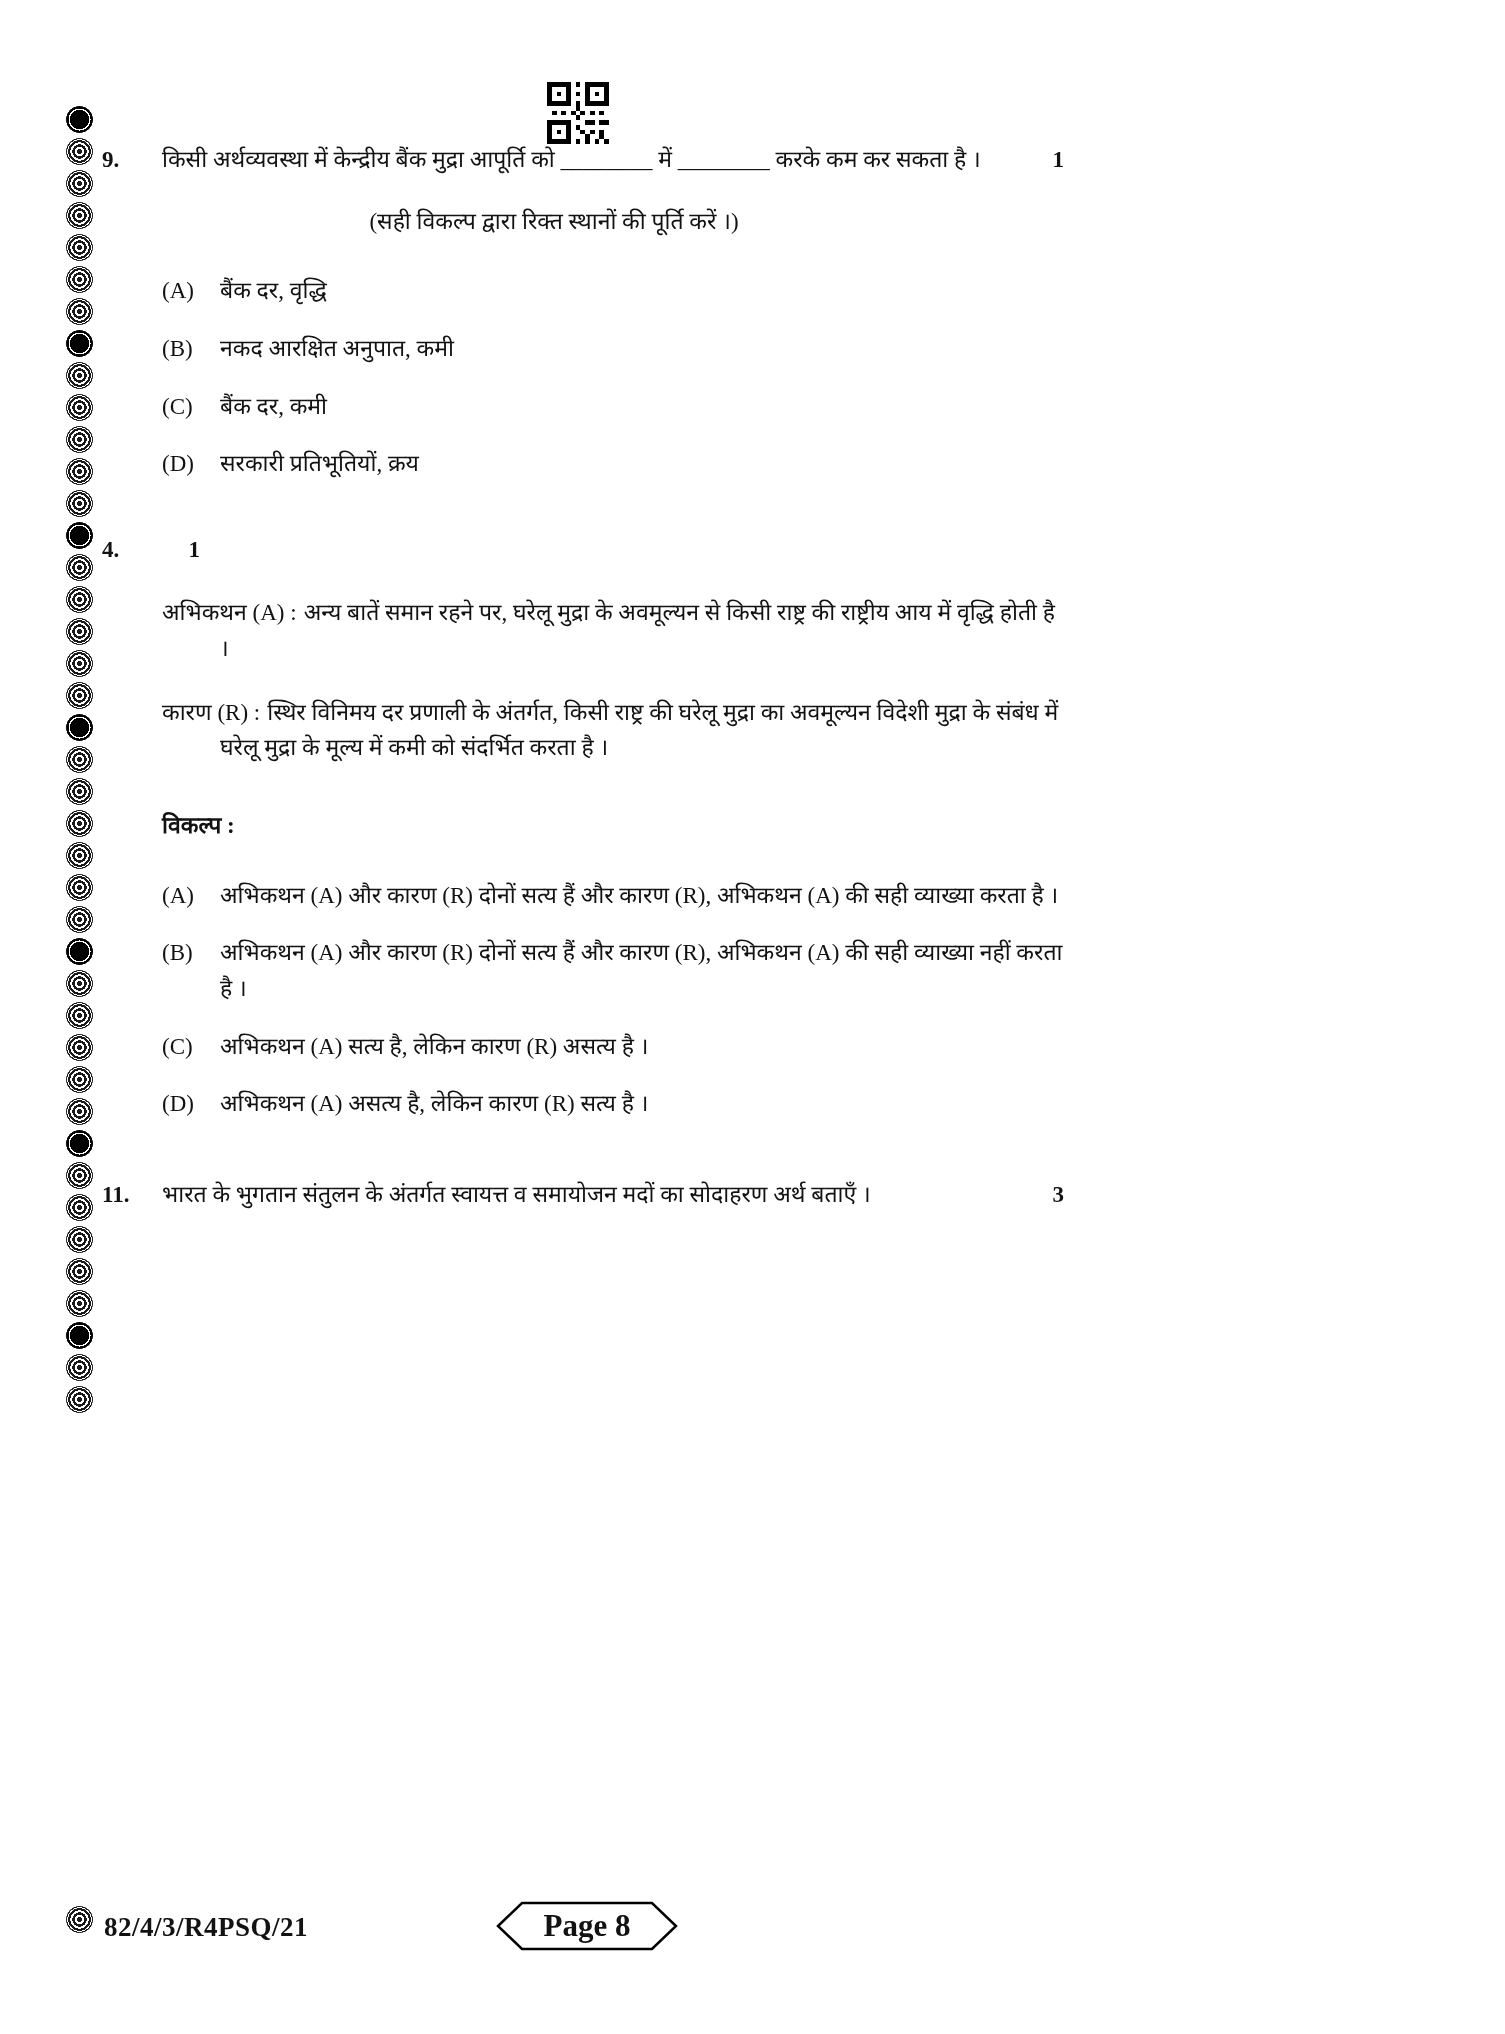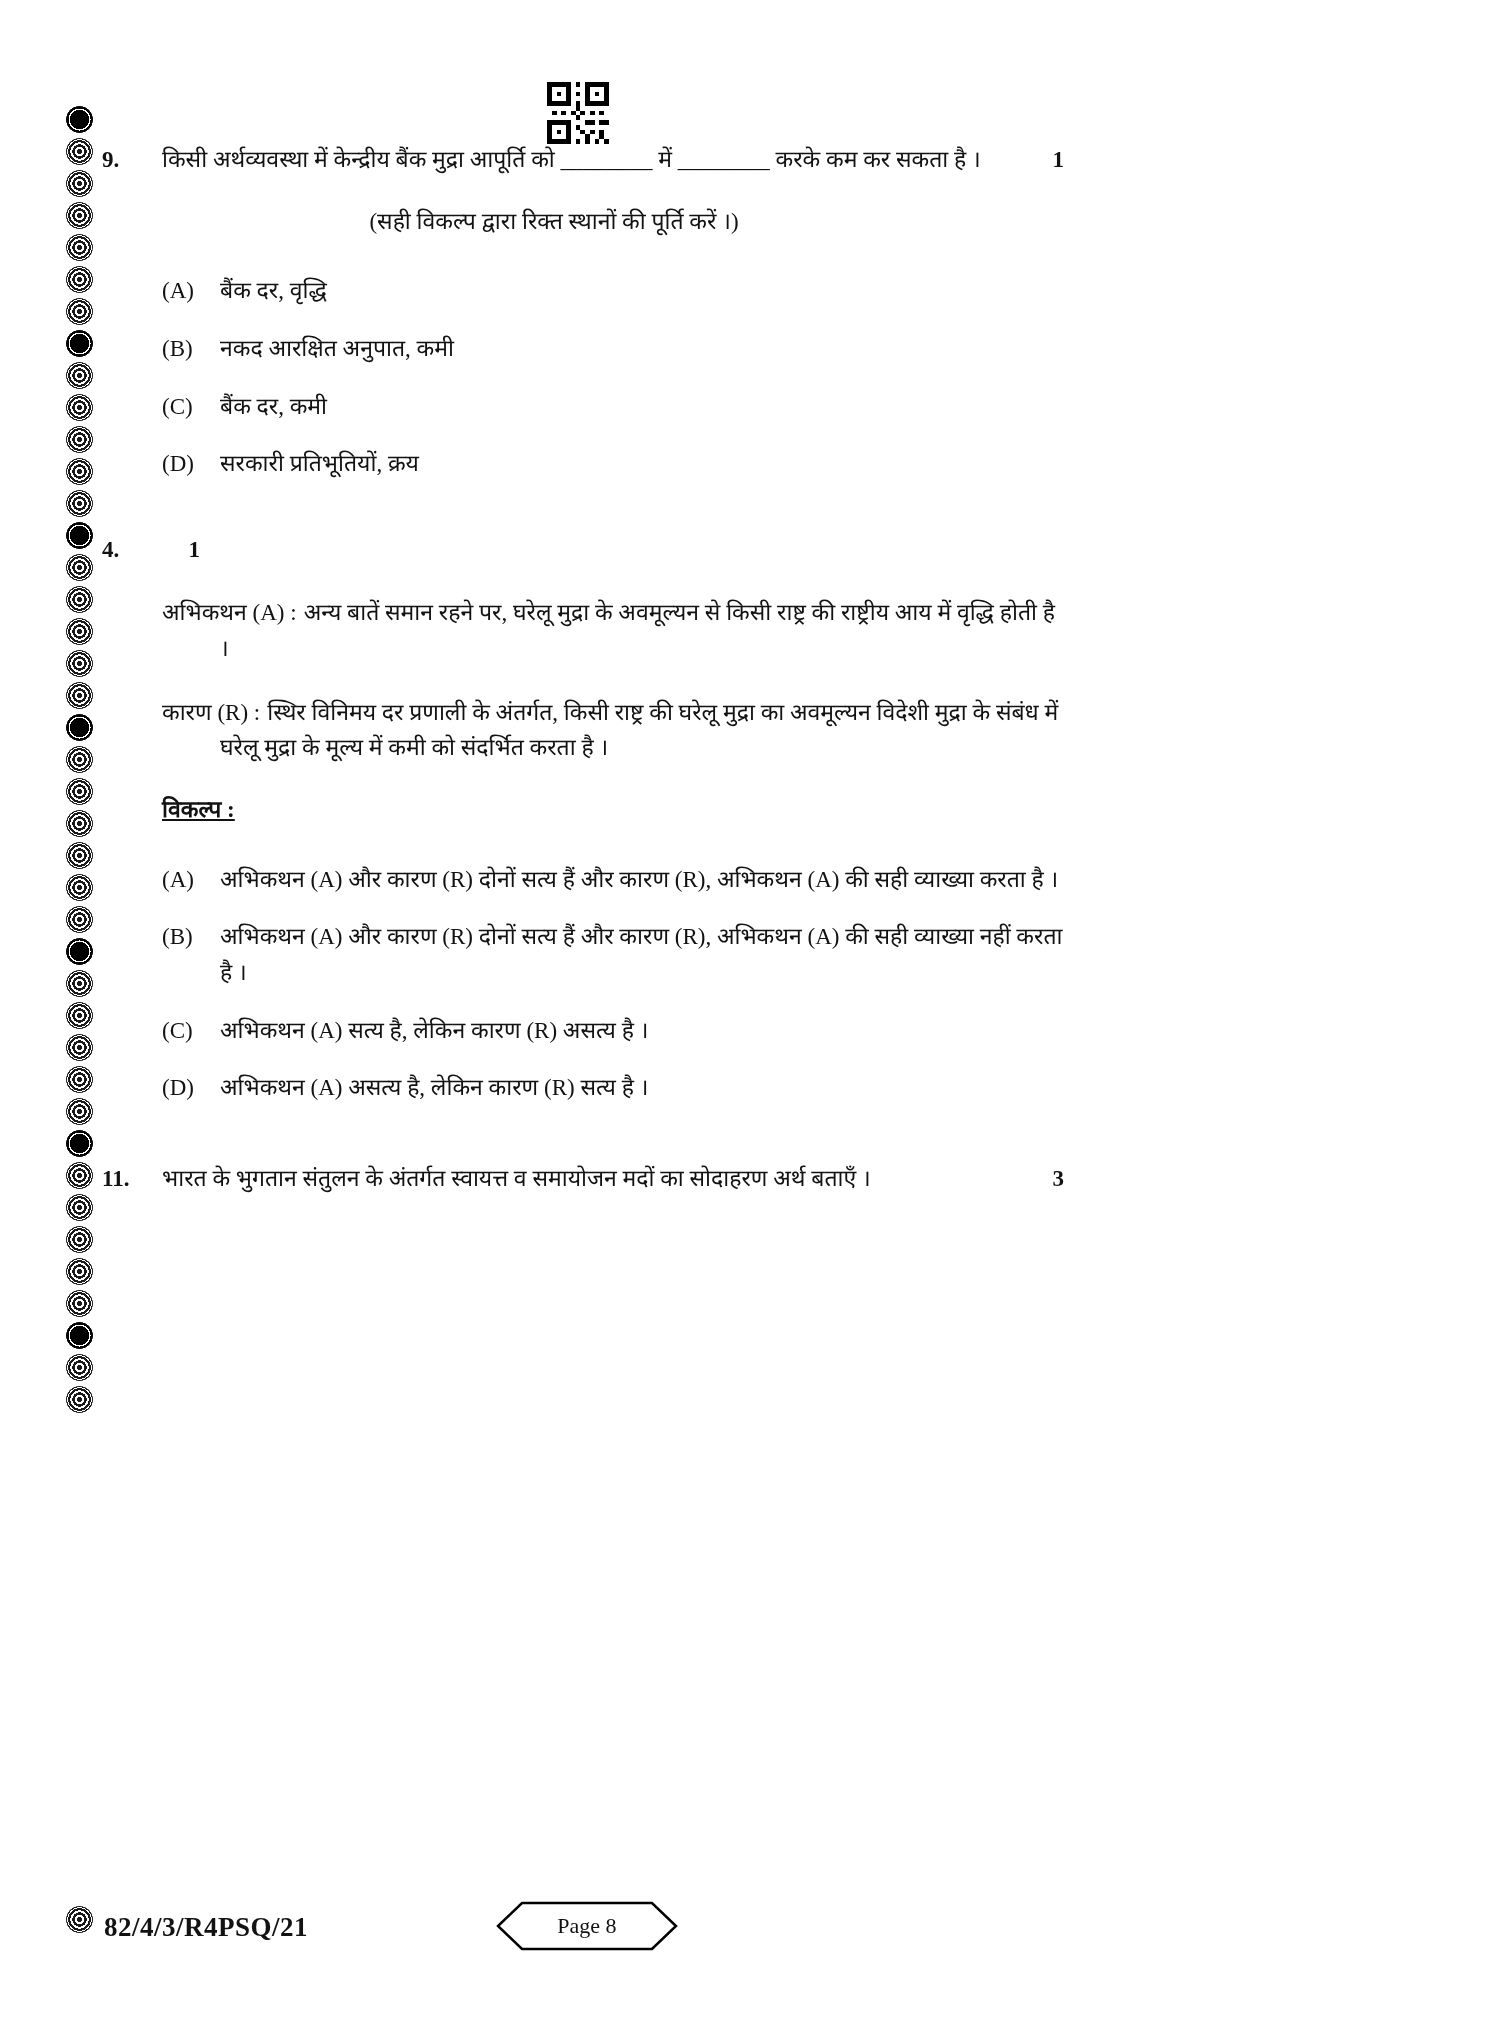--- a/index.html
+++ b/index.html
@@ -47,28 +47,28 @@
   .opts { margin-top:34px; }
   .opt-row { display:flex; margin-left:60px; margin-bottom:22px; }
   .opt-letter { width:58px; flex:none; }
   .opt-text { flex:1; }
 
   .q10 { margin-top:50px; }
   .q11 { margin-top:55px;align-items:center; }
 
   .hang { margin-left:60px; padding-left:58px; text-indent:-58px; margin-top:28px; }
   .bold { font-weight:400; margin-right:7px; }
-  .opts-heading { margin-left:60px; margin-top:26px; font-weight:700;text-decoration:underline; }
+  .opts-heading { margin-left:60px; margin-top:42px; font-weight:700; }
 
   
   .footer-code { position:absolute; left:104px; top:1912px; font-weight:700; font-size:27px; letter-spacing:0.5px; }
   .hex-wrap { position:absolute; left:496px; top:1901px; width:182px; height:50px; }
   .hex-wrap svg { position:absolute; inset:0; }
   .hex-label { position:absolute; inset:0; display:flex; align-items:center; justify-content:center;
-               font-weight:400; font-size:22px; }
+               font-weight:700; font-size:31px; }
 </style>
 </head>
 <body>
 
 <div class="binding" id="binding">
     <div class="ring solid"></div>
     <div class="ring"></div>
     <div class="ring"></div>
     <div class="ring"></div>
     <div class="ring"></div>

